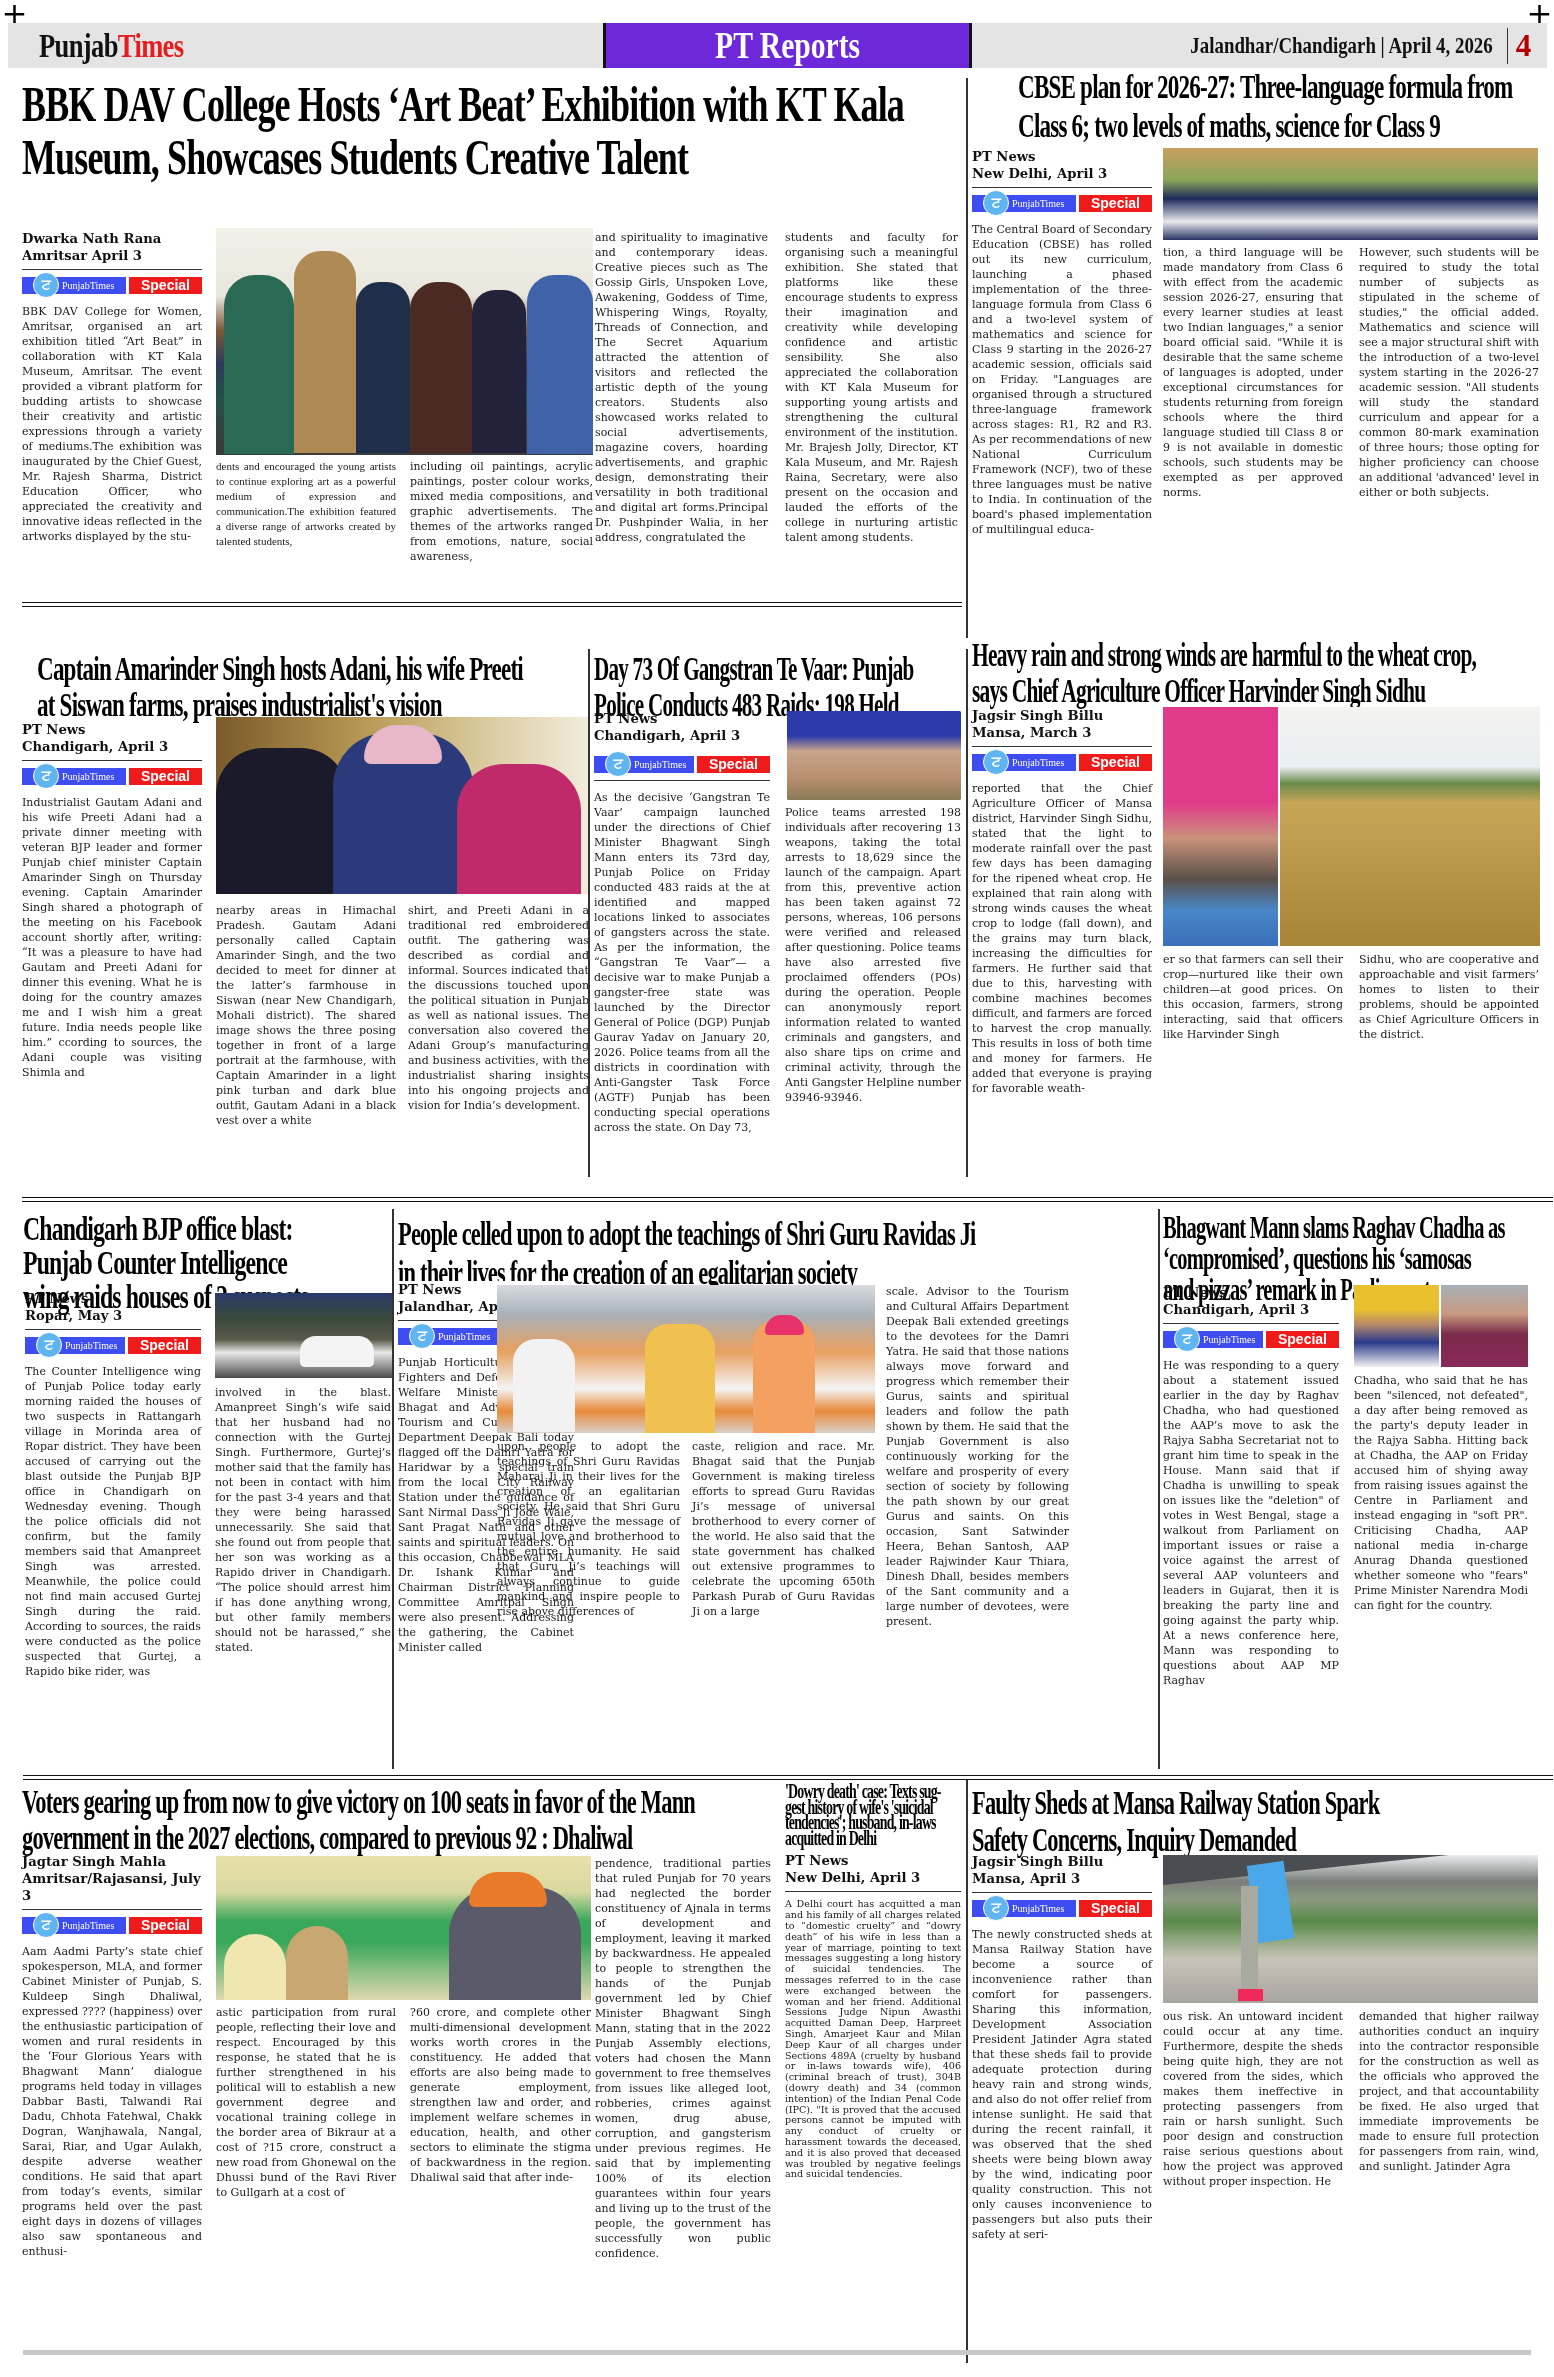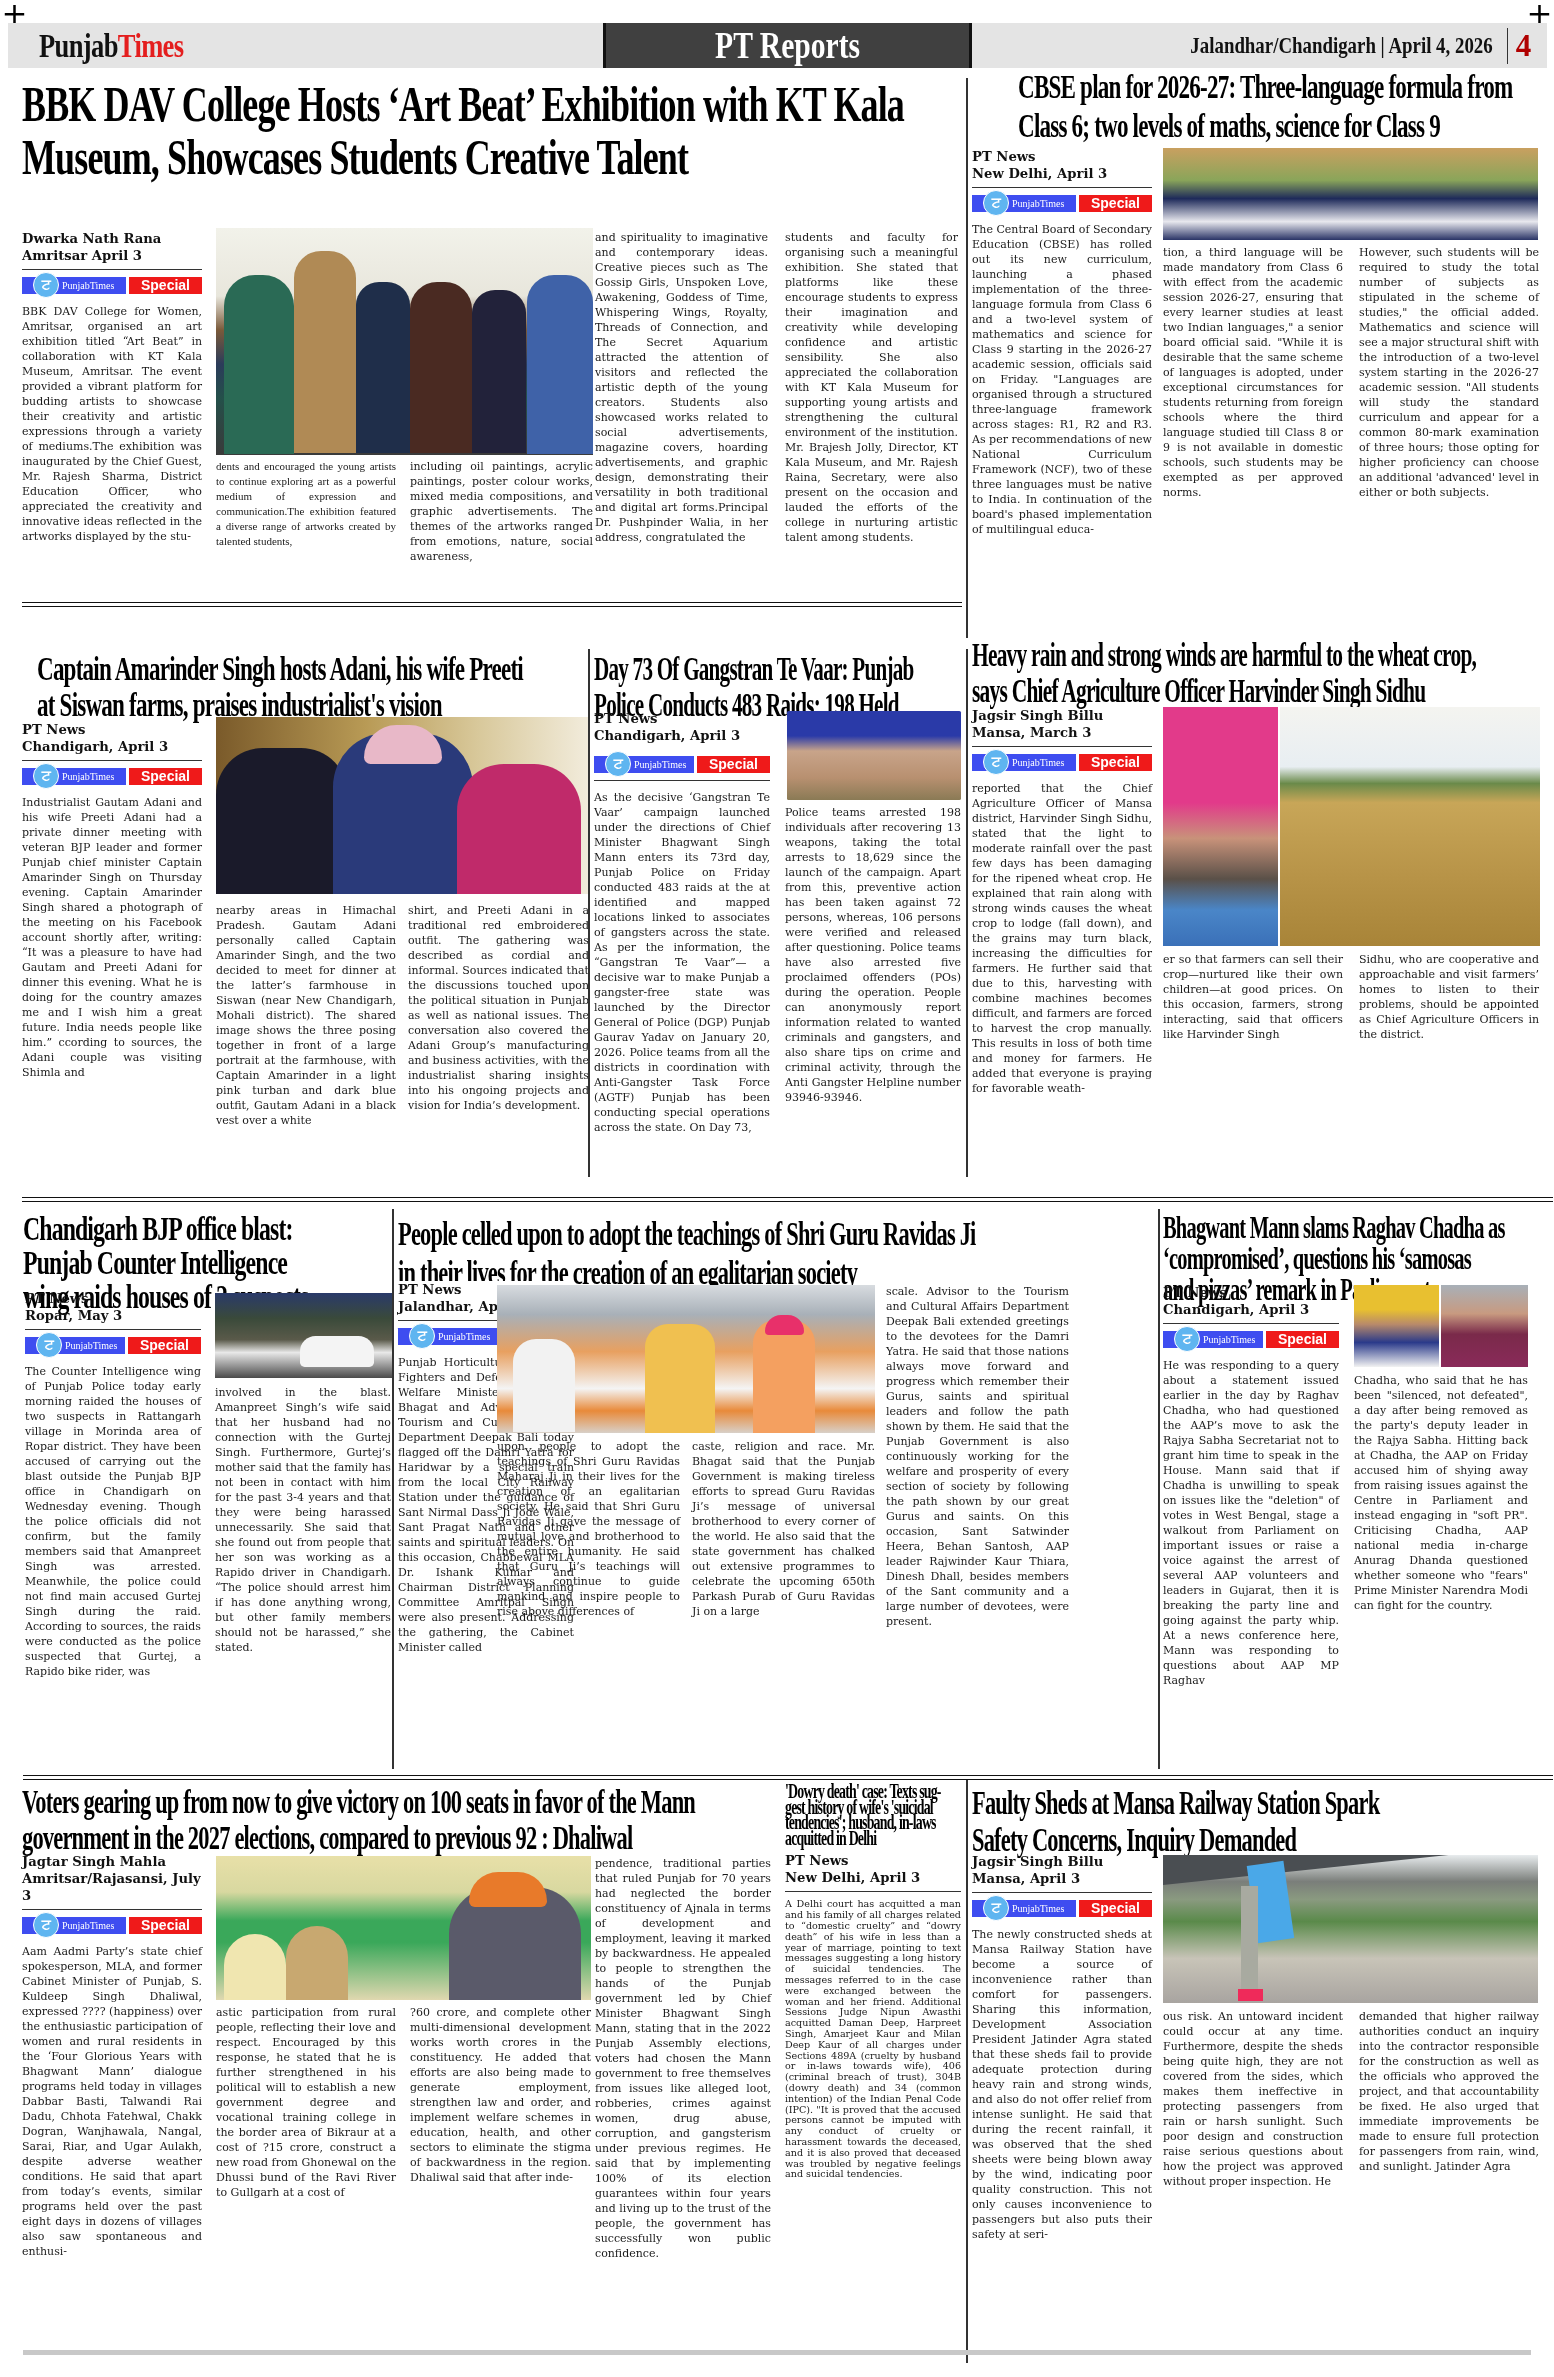--- a/index.html
+++ b/index.html
@@ -1,21 +1,21 @@
 <!DOCTYPE html>
 <html style="font-size:12.4px"><head>
 <meta charset="utf-8">
 <style>
   html, body { margin:0; padding:0; background:#fff; }
   body { width:1554px; height:2377px; position:relative; overflow:hidden; font-family:"DejaVu Serif", serif; color:#111; }
   .crop { position:absolute; font-family:"DejaVu Sans", sans-serif; font-size:31px; line-height:23px; color:#000; }
   .masthead { position:absolute; left:7.8px; top:23px; width:1539px; height:45px; background:#e4e4e4; }
   .brand { position:absolute; left:31px; top:0; height:45px; line-height:45px; font-family:"Liberation Serif", serif; font-weight:bold; font-size:34px; letter-spacing:-0.8px; transform:scaleX(0.78); transform-origin:left center; }
   .brand .b2 { color:#e41e1e; }
-  .section-box { position:absolute; left:595px; top:0; width:369px; height:45px; background:#404040; border-left:3.9px solid #111; border-right:3.9px solid #111; box-sizing:border-box; color:#fff; text-align:center; line-height:45px; font-family:"Liberation Serif", serif; font-weight:bold; font-size:37px; }
+  .section-box { position:absolute; left:595px; top:0; width:369px; height:45px; background:#6d28d9; border-left:3.9px solid #111; border-right:3.9px solid #111; box-sizing:border-box; color:#fff; text-align:center; line-height:45px; font-family:"Liberation Serif", serif; font-weight:bold; font-size:37px; }
   .section-box span { display:inline-block; transform:scaleX(0.8); }
   .dateline { position:absolute; right:54px; top:0; height:45px; line-height:45px; font-family:"Liberation Serif", serif; font-weight:bold; font-size:23px; transform:scaleX(0.82); transform-origin:right center; white-space:nowrap; }
   .pageno { position:absolute; right:15.5px; top:4.7px; height:36px; line-height:36px; padding-left:7.8px; border-left:1.6px solid #333; font-family:"Liberation Serif", serif; font-weight:bold; font-size:31px; color:#b00000; }
 
   .article { position:absolute; }
   .headline { font-family:"Liberation Serif", serif; font-weight:bold; color:#000; letter-spacing:-1.2px; white-space:nowrap; transform-origin:left top; margin:0; }
   .byline { font-family:"DejaVu Serif", serif; font-weight:bold; font-size:13.2px; line-height:17px; padding-bottom:4.7px; border-bottom:1.2px solid #333; margin-bottom:7.8px; }
   .badge { display:flex; height:17px; margin-bottom:9.3px; }
   .badge .logo-blue { position:relative; flex:1; background:#3e4df0; color:#fff; font-family:"Liberation Serif", serif; font-size:10px; line-height:17px; padding-left:40px; }
   .badge .logo-circle { position:absolute; left:11px; top:-5.4px; width:26.4px; height:26.4px; border-radius:50%; background:#5fb5f0; border:1.6px solid #fff; box-sizing:border-box; color:#fff; text-align:center; line-height:23px; font-size:14px; font-weight:bold; }

